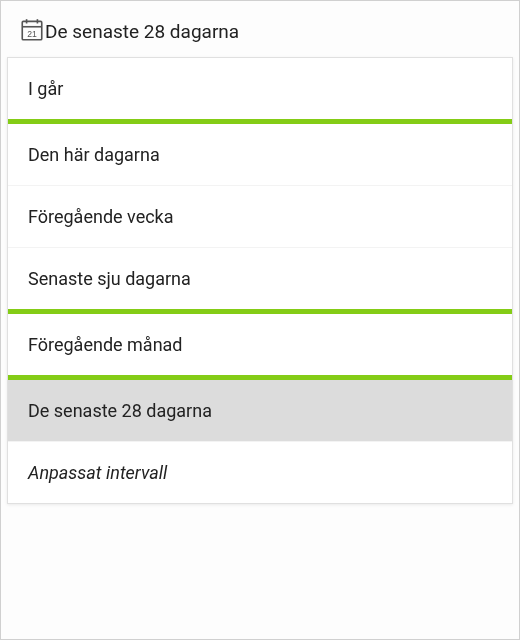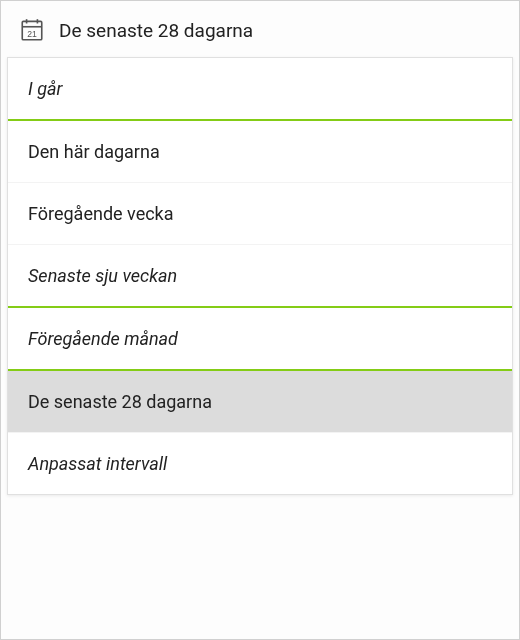--- a/index.html
+++ b/index.html
@@ -15,23 +15,22 @@
       overflow: hidden;
     }
     .container {
       width: 100%;
       height: 100%;
       background: #fdfdfd;
       border: 1px solid #d0d0d0;
     }
     .header {
       display: flex;
-      align-items: center;
+      align-items: flex-end;
       padding: 16px 18px 14px 18px;
-      gap: 14px;
     }
     .calendar-icon {
       width: 26px;
       height: 26px;
       flex-shrink: 0;
     }
     .header-title {
       font-size: 19px;
       color: #222;
       font-weight: 400;
@@ -50,22 +49,21 @@
       border-bottom: 1px solid #f3f3f3;
     }
     .option:last-child {
       border-bottom: none;
       font-style: italic;
     }
     .option.selected {
       background: #dcdcdc;
     }
     .group-divider {
-      border-bottom: 2px solid #84cc16;
-      font-style: italic;
+      border-bottom: 5px solid #84cc16;
     }
   </style>
 </head>
 <body>
 
 <div class="container">
   <div class="header">
     <span class="calendar-icon">
       <svg viewBox="0 0 24 24" width="26" height="26">
         <rect x="3" y="4" width="18" height="17" rx="1" fill="none" stroke="#555" stroke-width="1.5"></rect>
@@ -74,18 +72,18 @@
         <line x1="17" y1="2" x2="17" y2="6" stroke="#555" stroke-width="1.5"></line>
         <text x="12" y="18" font-size="8" text-anchor="middle" fill="#555" font-family="Arial">21</text>
       </svg>
     </span>
     <span class="header-title">De senaste 28 dagarna</span>
   </div>
   <div class="dropdown" id="dropdown">
       <div class="option group-divider"><span>I går</span></div>
       <div class="option"><span>Den här dagarna</span></div>
       <div class="option"><span>Föregående vecka</span></div>
-      <div class="option group-divider"><span>Senaste sju veckan</span></div>
+      <div class="option group-divider"><span>Senaste sju dagarna</span></div>
       <div class="option group-divider"><span>Föregående månad</span></div>
       <div class="option selected"><span>De senaste 28 dagarna</span></div>
       <div class="option"><span>Anpassat intervall</span></div>
     </div>
 </div>
 
 </body></html>

